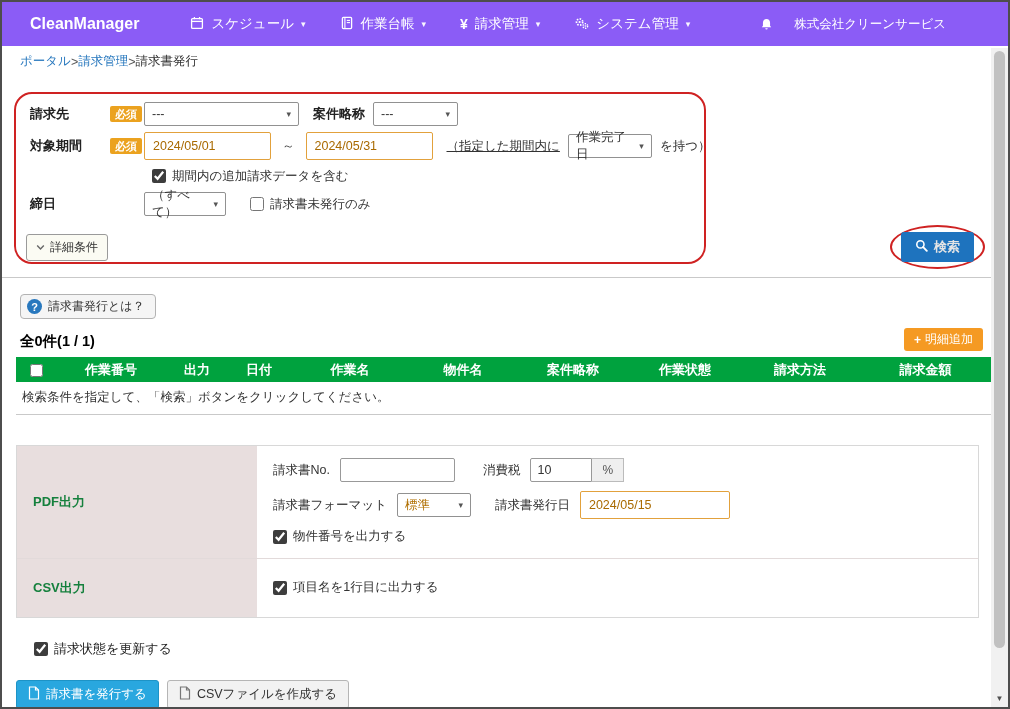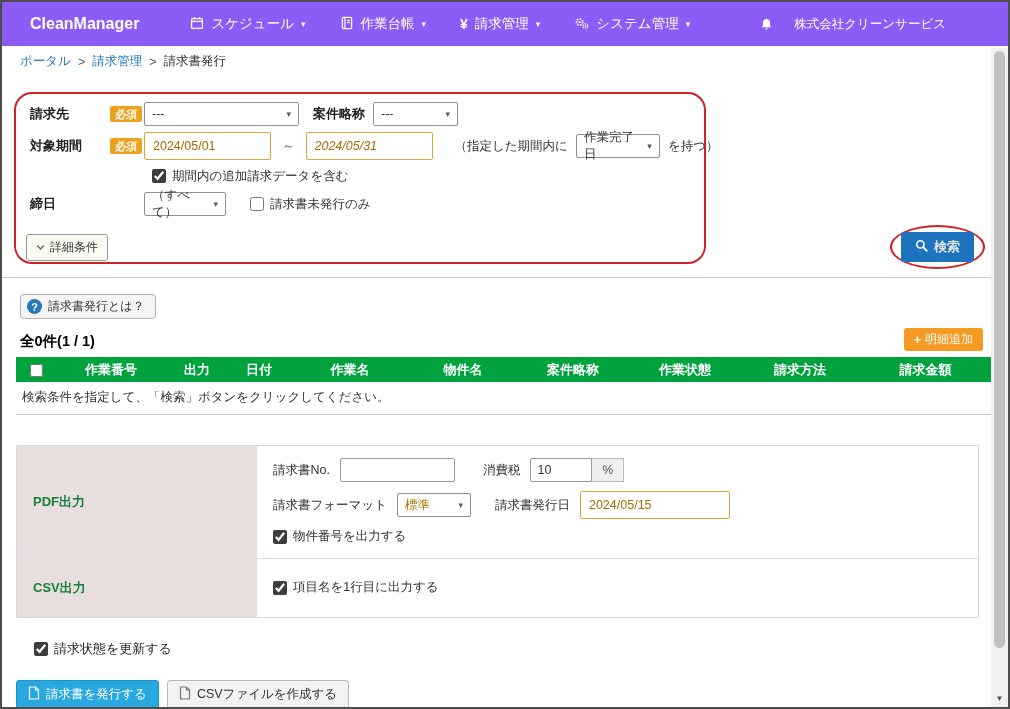--- a/index.html
+++ b/index.html
@@ -13,38 +13,38 @@
   .nav-item { display:flex; align-items:center; gap:7px; font-size:13.5px; padding:0 17px; height:44px; cursor:pointer; }
   .nav-caret { font-size:9px; opacity:.95; }
   .yen-glyph { font-weight:bold; font-size:14px; }
   .bell { margin-left:auto; display:flex; align-items:center; padding:0 10px; cursor:pointer; }
   .company { font-size:12.5px; margin:0 50px 0 10px; }
 
   
   .content { width:989px; }
 
   
-  .breadcrumb { height:31px; display:flex; align-items:center; gap:7px; padding:0 18px; font-size:12.5px; }
+  .breadcrumb { height:31px; display:flex; align-items:center; padding:0 18px; font-size:12.5px; }
   .bc-link { color:#2878be; cursor:pointer; }
   .bc-sep { color:#555; }
   .bc-current { color:#333; }
 
   
   .search-section { position:relative; padding:22px 0 8px; border-bottom:1px solid #c9c9c9; }
   .red-rect { position:absolute; left:12px; top:15px; width:692px; height:172px; border:2px solid #cf2222; border-radius:18px; pointer-events:none; z-index:3; }
   .form-row { display:flex; align-items:center; min-height:30px; padding-left:28px; font-size:12.5px; color:#333; }
   .row-period { min-height:34px; }
   .flabel { width:80px; font-weight:bold; font-size:13px; color:#222; }
   .fbadge { width:34px; }
   .req { background:#eba21f; color:#fff; font-size:11px; font-weight:bold; padding:2px 5px; border-radius:2px; }
   .sel { display:inline-flex; align-items:center; justify-content:space-between; border:1px solid #919191; border-radius:2px; background:#fff; height:24px; padding:0 7px; font-size:12.5px; color:#333; cursor:pointer; }
   .sel-caret { color:#555; font-size:9px; margin-left:10px; }
   .txt-input { height:26px; border:1px solid #e2a13c; border-radius:2px; padding:13px 8px; font-size:12.5px; color:#a96a00; font-family:inherit; }
   .tilde { margin:0 11px; }
-  .note { margin-left:22px; }
+  .note { margin-left:14px;text-decoration:underline; }
   .note-sel { margin:0 8px; }
   .chk { width:14px; height:14px; accent-color:#3d3d3d; margin:0; cursor:pointer; }
   .chk-label { margin-left:6px; }
   .row-include { padding-left:150px; min-height:26px; }
   .chk-unissued { margin-left:24px; }
   .row-buttons { display:flex; justify-content:space-between; align-items:center; margin-top:6px; padding:0 6px 0 24px; }
   .detail-btn { display:inline-flex; align-items:center; gap:5px; border:1px solid #9a9a9a; background:#fbfbf3; border-radius:3px; padding:4px 9px; font-size:12px; color:#333; cursor:pointer; font-family:inherit; }
   .search-annot { border:2px solid #cf2222; border-radius:50%; padding:5px 9px; display:inline-flex; }
   .search-btn { display:inline-flex; align-items:center; gap:6px; background:#1e73be; color:#e5e5e5; border:none; border-radius:3px; padding:6px 14px; font-size:13px; font-weight:bold; cursor:pointer; font-family:inherit; }
 
@@ -169,21 +169,21 @@
           <span>---</span>
           <span class="sel-caret">▾</span>
         </div>
       </div>
 
       <div class="form-row row-period">
         <span class="flabel">対象期間</span>
         <span class="fbadge"><span class="req">必須</span></span>
         <input class="txt-input" style="width: 127px;" type="text" value="2024/05/01">
         <span class="tilde">～</span>
-        <input class="txt-input" style="width: 127px; font-style: italic;" type="text" value="2024/05/31">
+        <input class="txt-input" style="width: 127px;" type="text" value="2024/05/31">
         <span class="note">（指定した期間内に</span>
         <div class="sel note-sel" style="width:84px">
           <span>作業完了日</span>
           <span class="sel-caret">▾</span>
         </div>
         <span>を持つ）</span>
       </div>
 
       <div class="form-row row-include">
         <input class="chk" type="checkbox" checked="" style="">

